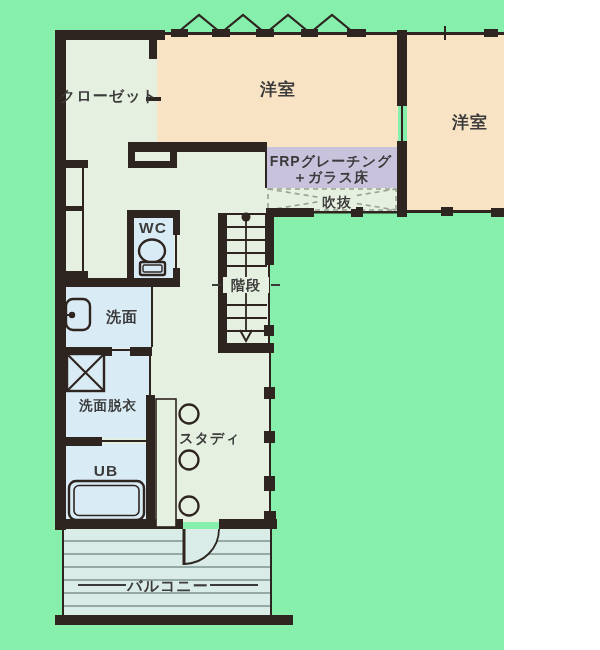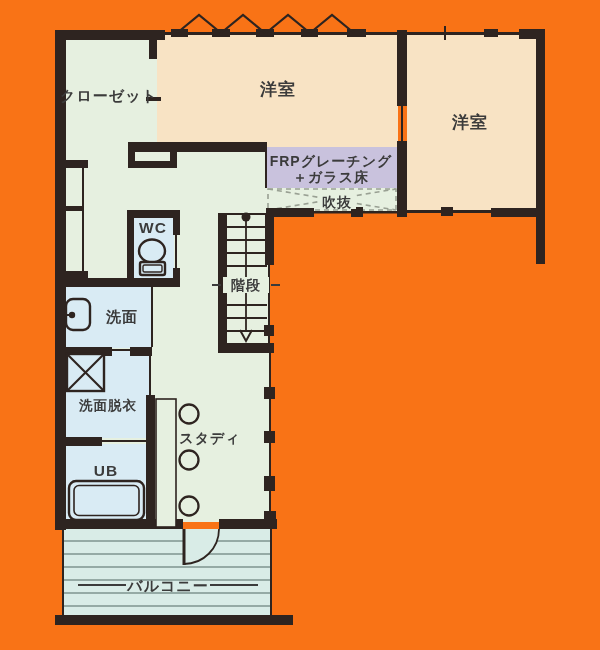--- a/index.html
+++ b/index.html
@@ -1,16 +1,16 @@
 <!DOCTYPE html>
 <html><head>
 <meta charset="utf-8">
 <style>
   html,body{margin:0;padding:0;background:#ffffff;}
-  .stage{position:relative;width:600px;height:650px;background:#f97316;overflow:hidden;
+  .stage{position:relative;width:504px;height:650px;background:#86efac;overflow:hidden;
          font-family:"Liberation Sans","DejaVu Sans",sans-serif;}
   svg{display:block;}
   text{font-family:"Liberation Sans","DejaVu Sans",sans-serif;font-weight:700;fill:#3b3b3b;letter-spacing:1px;}
 </style>
 </head>
 <body>
 
 <div class="stage">
 <svg width="600" height="650" viewBox="0 0 600 650">
 

